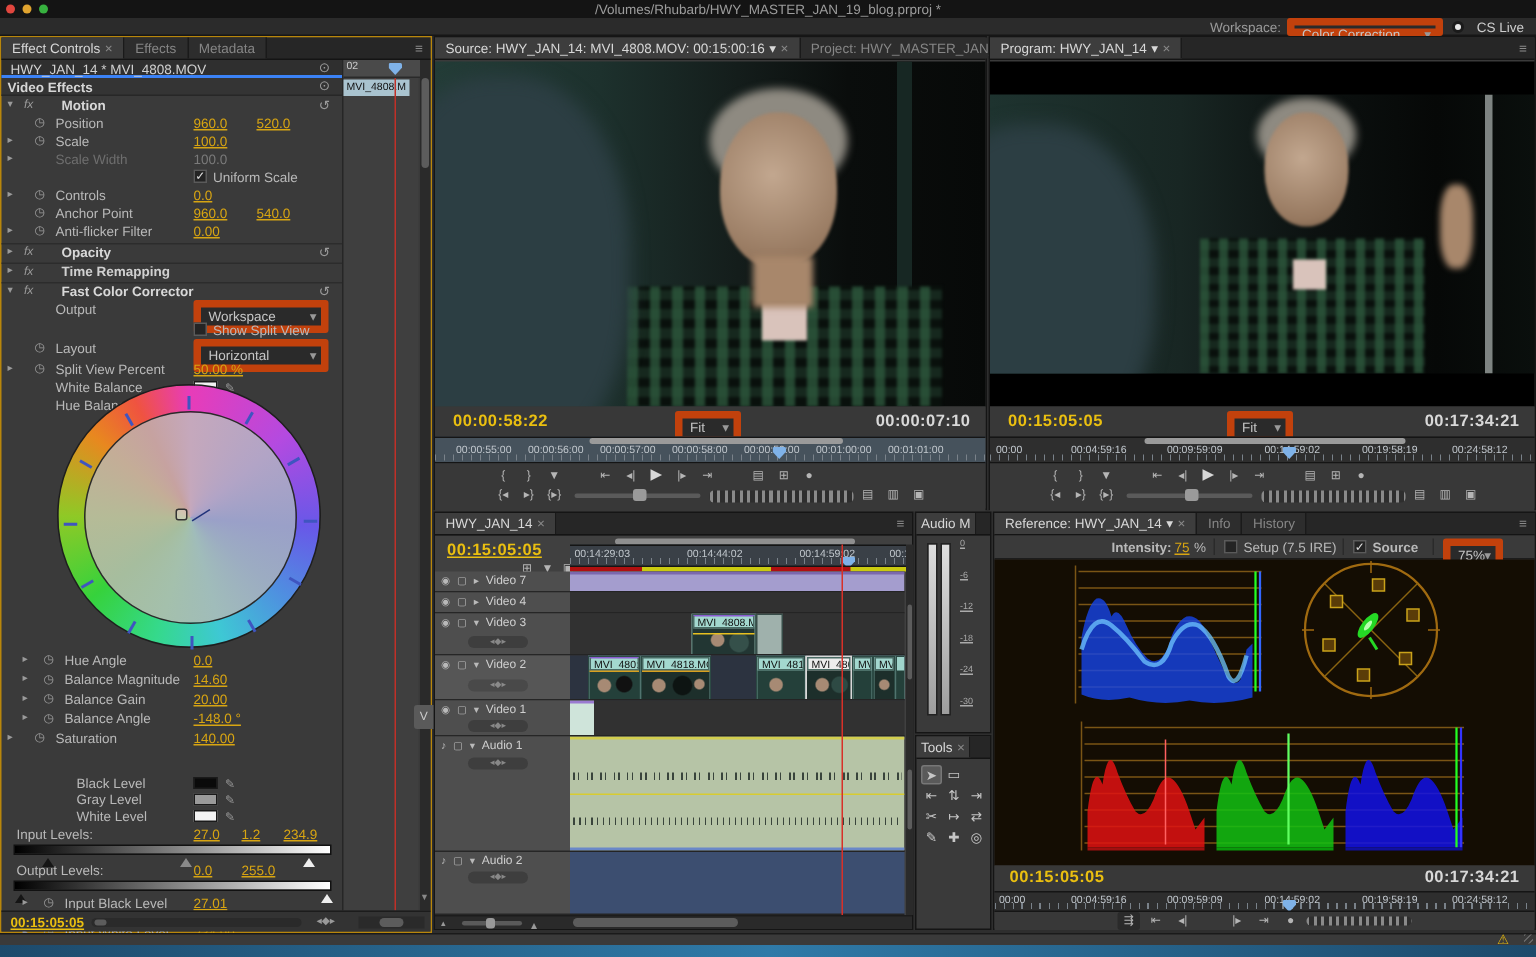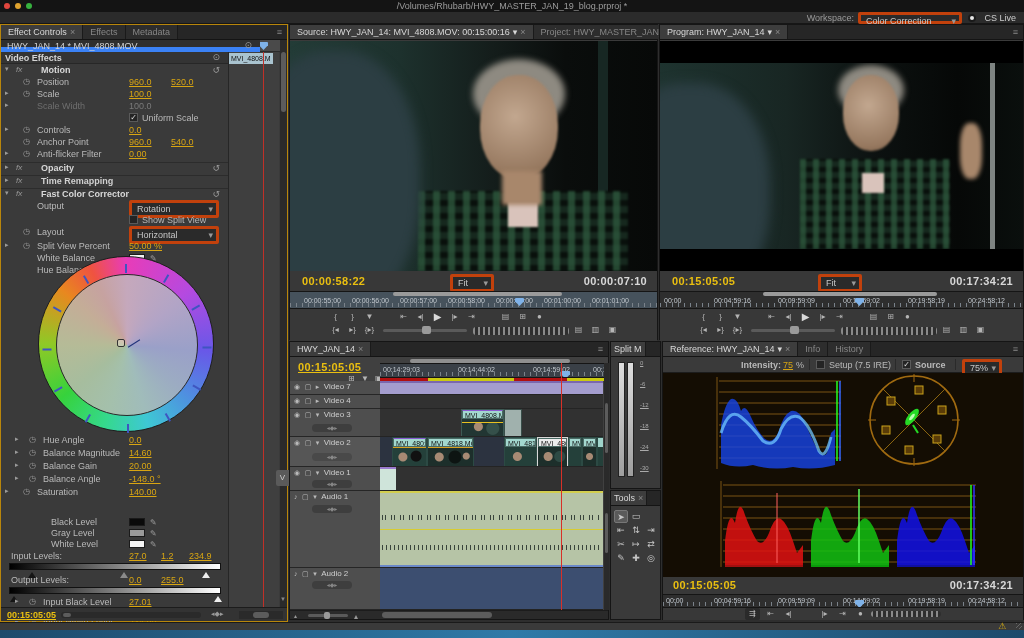--- a/index.html
+++ b/index.html
@@ -11,21 +11,21 @@
 .tab{padding:0 7px;font-size:9px;line-height:14px;color:#868686;background:#2d2d2d;border-right:1px solid #1a1a1a;white-space:nowrap;display:flex;align-items:center;gap:3px}
 .tab.active{background:#3d3d3d;color:#d8d8d8}
 .pm{margin-left:auto;color:#8a8a8a;padding:0 5px;line-height:14px}
 .val{color:#d8a512;text-decoration:underline;font-size:9px}
 .dimval{color:#7a7a7a;font-size:9px}
 .lbl{color:#b9b9b9;font-size:9px}
 .dim{color:#6e6e6e}
 .tc{color:#eabf10;font-weight:bold;font-size:11px;letter-spacing:.3px}
 .tcw{color:#d8d8d8;font-weight:bold;font-size:11px;letter-spacing:.3px}
 .tcs{color:#eabf10;font-weight:bold;font-size:9px}
-.dd{position:absolute;background:#2a2a2a;border:3px solid #c2410c;color:#c6c6c6;font-size:9px;line-height:12px;padding:0 14px 0 5px;border-radius:2px;white-space:nowrap}
+.dd{position:absolute;background:#2a2a2a;border:5px solid #c2410c;color:#c6c6c6;font-size:9px;line-height:12px;padding:0 14px 0 5px;border-radius:2px;white-space:nowrap}
 .dd:after{content:"▾";position:absolute;right:3px;top:0;color:#999}
 .cb{position:absolute;width:9px;height:9px;background:#242424;border:1px solid #5a5a5a;font-size:8px;line-height:8px;text-align:center;color:#ddd}
 .swatch{position:absolute;width:16px;height:8px;border:1px solid #1a1a1a}
 .eyed{position:absolute;color:#9a9a9a;font-size:8px}
 .ecrow{position:absolute;left:0;width:227px;height:11px}
 .tw{position:absolute;color:#9a9a9a;font-size:7px}
 .st{position:absolute;color:#9a9a9a;font-size:8px;top:0}
 .rst{position:absolute;right:8px;top:0;color:#9a9a9a;font-size:9px}
 .ruler{position:absolute;background:#303a42;overflow:hidden;border-top:1px solid #151515;border-bottom:1px solid #151515}
 .tickstrip{position:absolute;left:0;right:0;bottom:1px;height:4px;background:repeating-linear-gradient(90deg,#7a828a 0 1px,transparent 1px 6px)}
@@ -89,21 +89,21 @@
       </div>
       <div class="abs" style="left:0;top:13px;width:44px;height:11px;background:#a9c3cf;color:#101010;font-size:7px;line-height:11px;padding-left:2px;overflow:hidden">MVI_4808.M</div>
       <div class="abs" style="left:34px;top:12px;width:1px;height:555px;background:#c03028"></div>
     </div>
 
     <div class="abs sb" style="left:279px;top:15px;width:7px;height:567px">
       <div class="sbth" style="position:absolute;left:1px;top:12px;width:5px;height:60px"></div>
       <div class="abs" style="left:0;top:556px;color:#888;font-size:6px">▼</div>
     </div>
 
-    <div class="abs" style="left:0;top:15px;width:259px;height:12px;background:#2f2f2f;border-bottom:5px solid #3b82f6">
+    <div class="abs" style="left:0;top:15px;width:227px;height:12px;background:#2f2f2f;border-bottom:2px solid #3b82f6">
       <span class="lbl" style="position:absolute;left:6px;top:1px;color:#d2d2d2">HWY_JAN_14 * MVI_4808.MOV</span>
       <span class="rst">⊙</span>
     </div>
     <div class="abs" style="left:0;top:27px;width:227px;height:12px;background:#343434;border-bottom:1px solid #272727">
       <b class="lbl" style="position:absolute;left:4px;top:1px;color:#d6d6d6">Video Effects</b>
       <span class="rst">⊙</span>
     </div>
 
     <div class="ecrow" style="top:40px">
       <span class="tw" style="left:4px">▾</span>
@@ -162,21 +162,21 @@
       <b class="lbl" style="position:absolute;left:40px;color:#d0d0d0">Time Remapping</b>
     </div>
     <div class="ecrow" style="top:163px;border-top:1px solid #2c2c2c">
       <span class="tw" style="left:4px">▾</span>
       <span class="st" style="left:15px;font-style:italic">fx</span>
       <b class="lbl" style="position:absolute;left:40px;color:#d8d8d8">Fast Color Corrector</b>
       <span class="rst">↺</span>
     </div>
     <div class="ecrow" style="top:176px">
       <span class="lbl" style="position:absolute;left:36px">Output</span>
-      <div class="dd" style="left:128px;top:-1px;width:90px">Rotation</div>
+      <div class="dd" style="left:128px;top:-1px;width:90px">Workspace</div>
     </div>
     <div class="ecrow" style="top:190px">
       <span class="cb" style="left:128px;top:0"></span>
       <span class="lbl" style="position:absolute;left:141px">Show Split View</span>
     </div>
     <div class="ecrow" style="top:202px">
       <span class="st" style="left:22px">◷</span>
       <span class="lbl" style="position:absolute;left:36px">Layout</span>
       <div class="dd" style="left:128px;top:-1px;width:90px">Horizontal</div>
     </div>
@@ -602,21 +602,21 @@
           <i style="position:absolute;left:40%;top:-2px;width:6px;height:7px;background:#999;border-radius:2px"></i>
         </div>
       <span class="abs" style="left:64px;top:1px;color:#999;font-size:8px">▴</span>
       <div class="sbth" style="position:absolute;left:92px;top:1px;width:110px;height:6px"></div>
     </div>
   </div>
 
   <div class="panel" style="left:610px;top:341px;width:51px;height:148px">
     <div class="tabbar">
       <div class="tab active" style="padding:0 3px;overflow:hidden">
-          <span>Split M</span>
+          <span>Audio M</span>
         </div>
     </div>
     <div class="abs" style="left:7px;top:20px;width:7px;height:115px;background:linear-gradient(#dedede,#9e9e9e);border:1px solid #222"></div>
     <div class="abs" style="left:16px;top:20px;width:7px;height:115px;background:linear-gradient(#dedede,#9e9e9e);border:1px solid #222"></div>
     <span class="abs" style="left:29px;top:18px;font-size:6px;color:#aaa;text-decoration:underline">0</span>
     <span class="abs" style="left:29px;top:39px;font-size:6px;color:#aaa;text-decoration:underline">-6</span>
     <span class="abs" style="left:29px;top:60px;font-size:6px;color:#aaa;text-decoration:underline">-12</span>
     <span class="abs" style="left:29px;top:81px;font-size:6px;color:#aaa;text-decoration:underline">-18</span>
     <span class="abs" style="left:29px;top:102px;font-size:6px;color:#aaa;text-decoration:underline">-24</span>
     <span class="abs" style="left:29px;top:123px;font-size:6px;color:#aaa;text-decoration:underline">-30</span>

